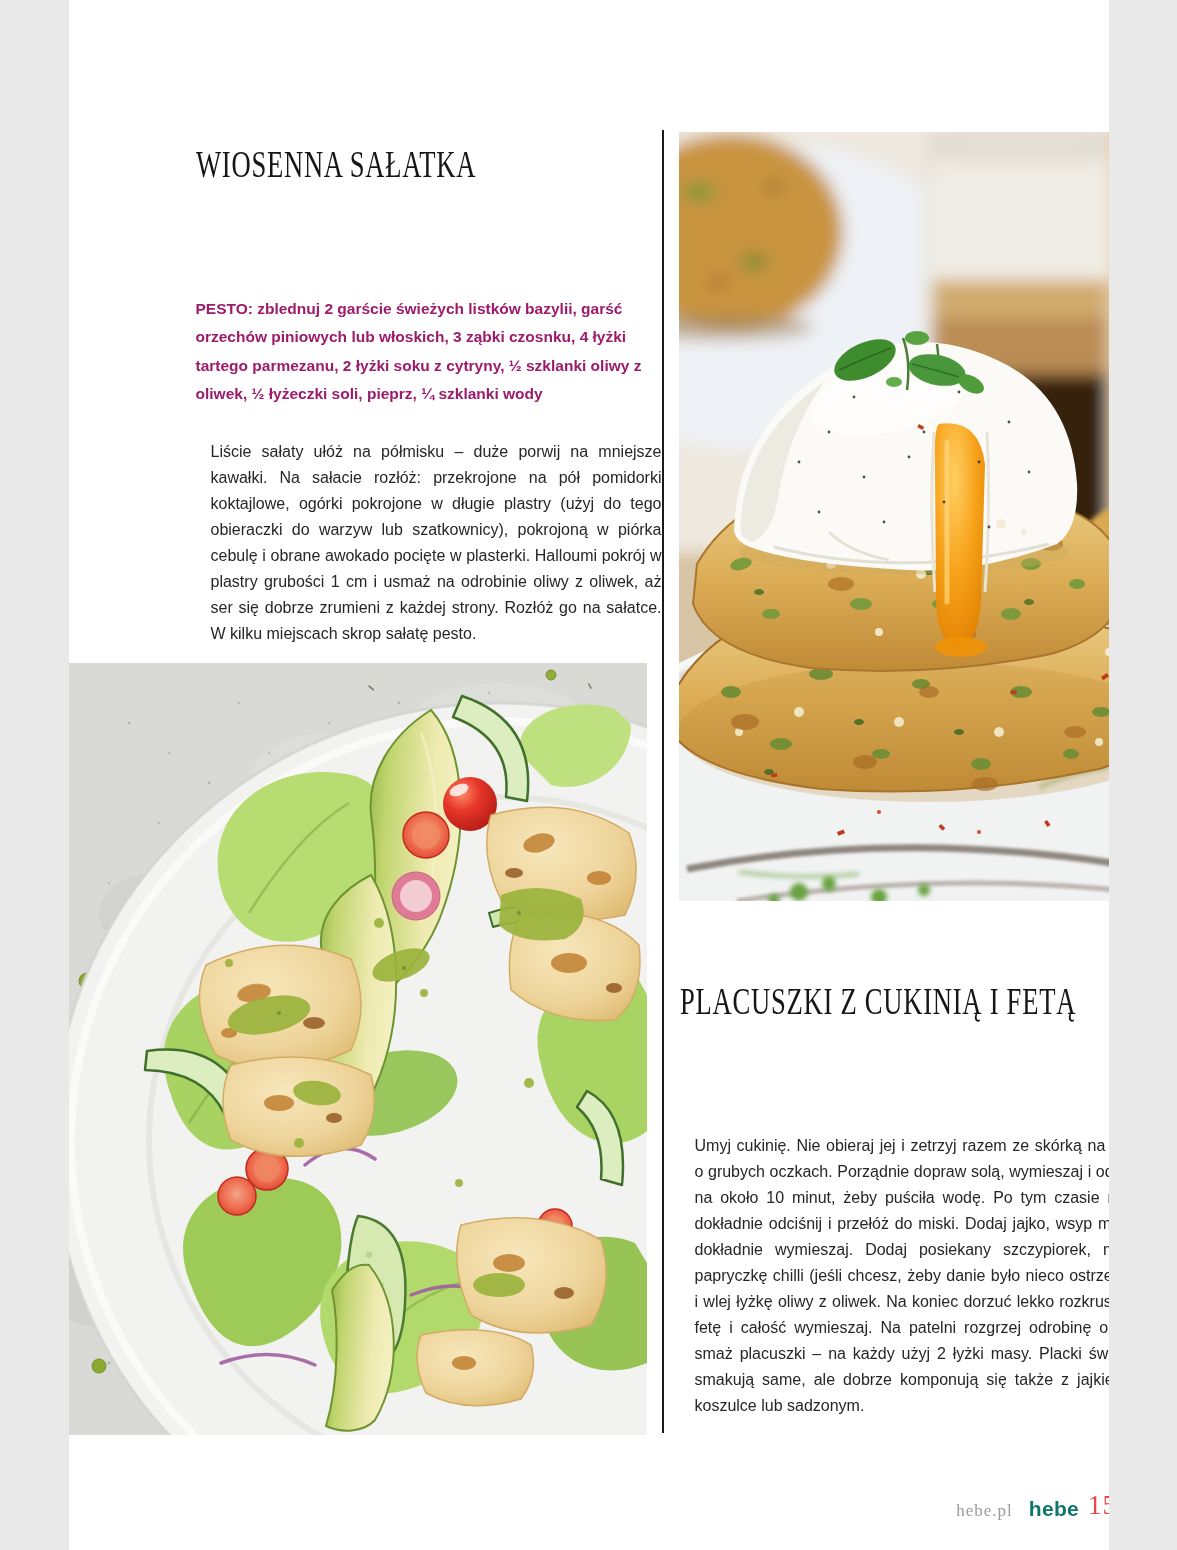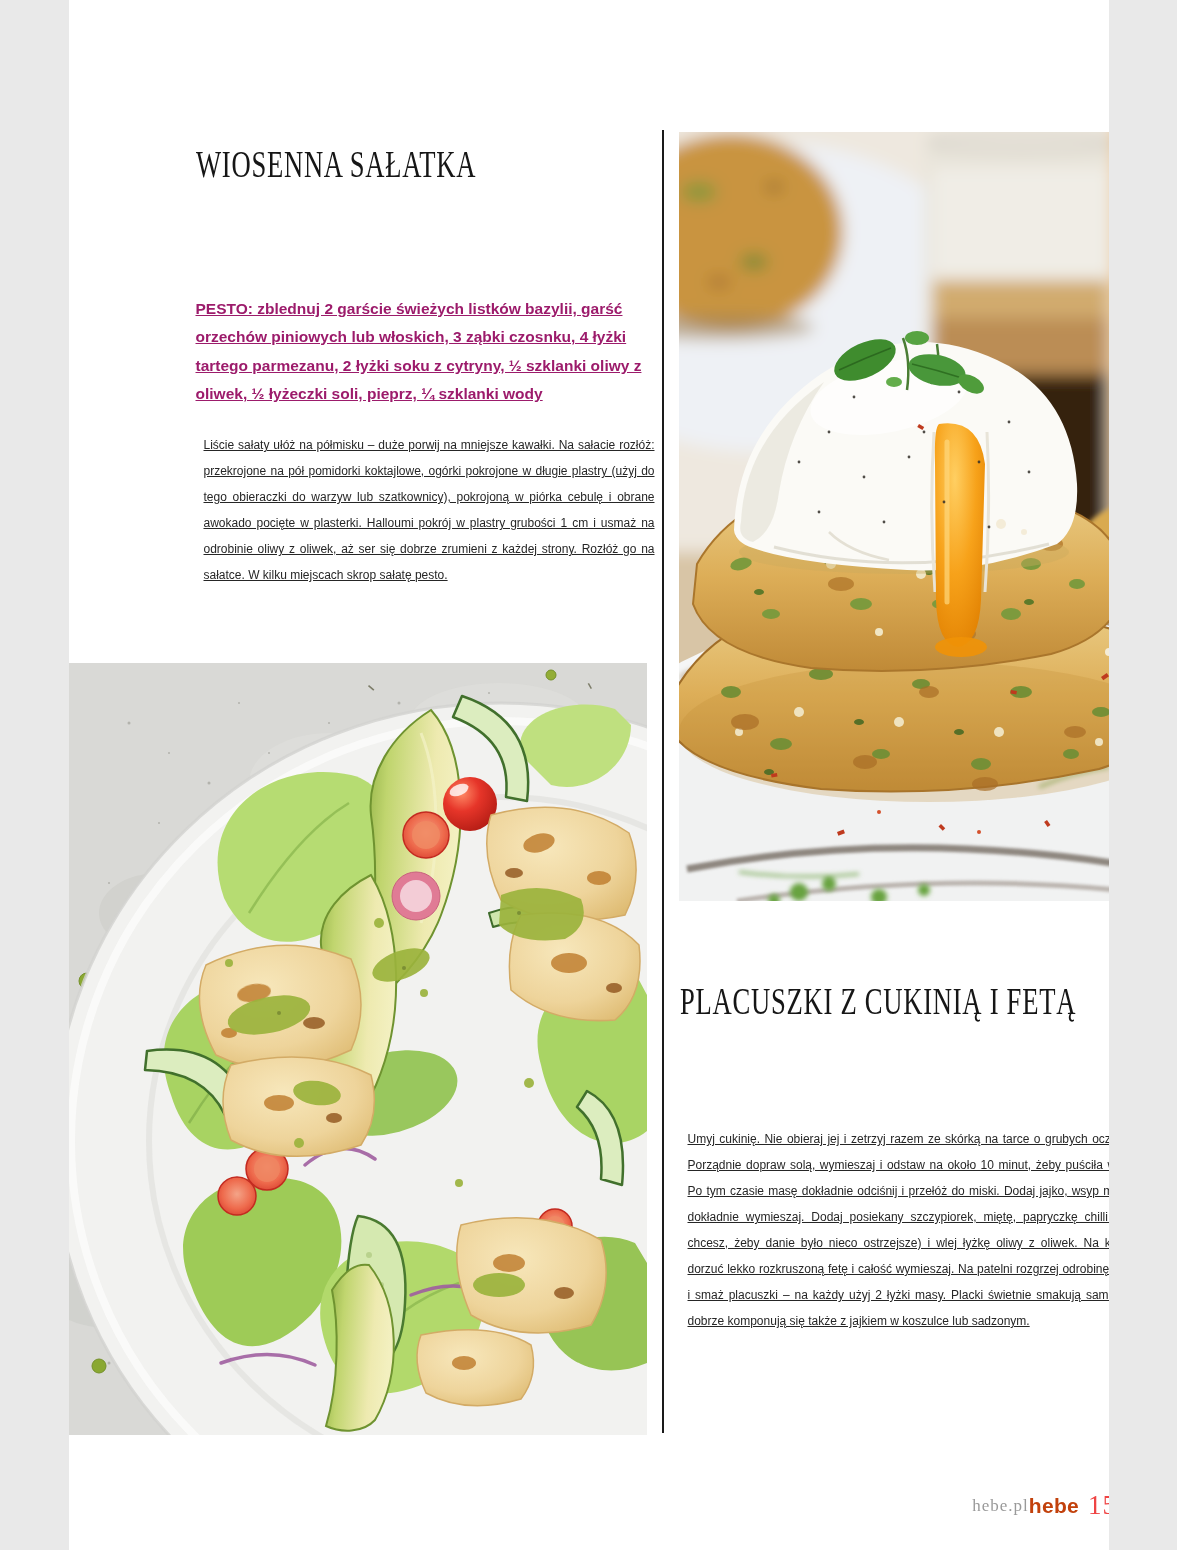--- a/index.html
+++ b/index.html
@@ -10,42 +10,42 @@
   .abs{position:absolute;}
   .recipe-title{
     font-family:"Liberation Serif",serif;font-weight:400;color:#161616;
     font-size:37px;line-height:1;letter-spacing:1px;white-space:nowrap;
     transform:scaleX(.72);transform-origin:0 0;
   }
   .ingredients{
     color:#9c1b6b;font-weight:bold;font-size:15.5px;line-height:28.3px;margin:0;
   }
   .instructions{
-    color:#262626;font-size:12px;line-height:26px;text-align:justify;margin:8px;text-decoration:underline;
+    color:#262626;font-size:16px;line-height:26px;text-align:justify;margin:15px;
   }
   .photo{overflow:hidden;background:#e8e8e6;}
   .photo svg{display:block;}
   .v-rule{width:2px;background:#1a1a1a;}
   .footer{
-    display:flex;justify-content:flex-end;align-items:center;
+    display:flex;justify-content:flex-end;align-items:flex-end;
     width:1063px;left:0;top:1490px;
   }
   .footer-site{font-family:"Liberation Serif",serif;color:#9a9a9a;font-size:17px;letter-spacing:1px;}
-  .footer-brand{font-family:"Liberation Sans",sans-serif;font-weight:bold;color:#c2410c;font-size:21px;margin-left:0;letter-spacing:.3px;}
+  .footer-brand{font-family:"Liberation Sans",sans-serif;font-weight:bold;color:#0f766e;font-size:21px;margin-left:16px;letter-spacing:.3px;}
   .footer-num{font-family:"Liberation Serif",serif;color:#ef4444;font-size:27px;margin-left:9px;letter-spacing:1px;}
 </style>
 </head>
 <body>
 
 <div class="page">
 
   <h1 class="abs recipe-title" style="left:127px;top:121px;">WIOSENNA SAŁATKA</h1>
 
 
-  <p class="abs ingredients" style="left:127px;top:295px;width:448px;text-decoration:underline;">PESTO: zblednuj 2 garście świeżych listków bazylii, garść orzechów piniowych lub włoskich, 3 ząbki czosnku, 4 łyżki tartego parmezanu, 2 łyżki soku z cytryny, ½ szklanki oliwy z oliwek, ½ łyżeczki soli, pieprz, ¼ szklanki wody</p>
+  <p class="abs ingredients" style="left:127px;top:295px;width:448px;">PESTO: zblednuj 2 garście świeżych listków bazylii, garść orzechów piniowych lub włoskich, 3 ząbki czosnku, 4 łyżki tartego parmezanu, 2 łyżki soku z cytryny, ½ szklanki oliwy z oliwek, ½ łyżeczki soli, pieprz, ¼ szklanki wody</p>
 
   <p class="abs instructions" style="left:127px;top:424px;width:451px;">Liście sałaty ułóż na półmisku – duże porwij na mniejsze kawałki. Na sałacie rozłóż: przekrojone na pół pomidorki koktajlowe, ogórki pokrojone w długie plastry (użyj do tego obieraczki do warzyw lub szatkownicy), pokrojoną w piórka cebulę i obrane awokado pocięte w plasterki. Halloumi pokrój w plastry grubości 1 cm i usmaż na odrobinie oliwy z oliwek, aż ser się dobrze zrumieni z każdej strony. Rozłóż go na sałatce. W kilku miejscach skrop sałatę pesto.</p>
 
   <div class="abs photo" style="left:0;top:663px;width:578px;height:772px;">
     <svg width="578" height="772" viewBox="0 0 578 772">
       <defs>
         <radialGradient id="s-tomW" cx="35%" cy="30%" r="75%">
           <stop offset="0%" stop-color="#ff8a66"></stop>
             <stop offset="45%" stop-color="#e63529"></stop>
             <stop offset="100%" stop-color="#b51d15"></stop>

